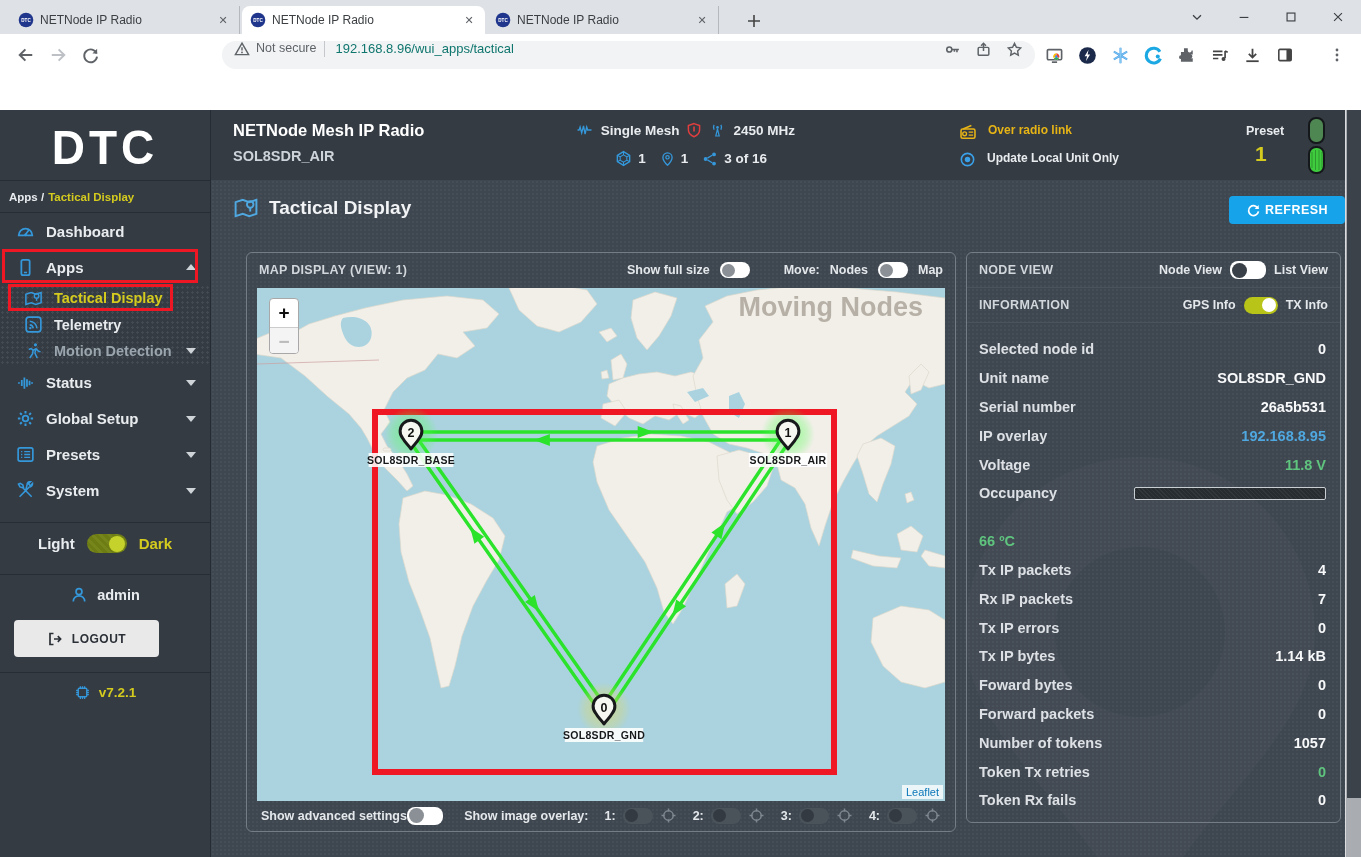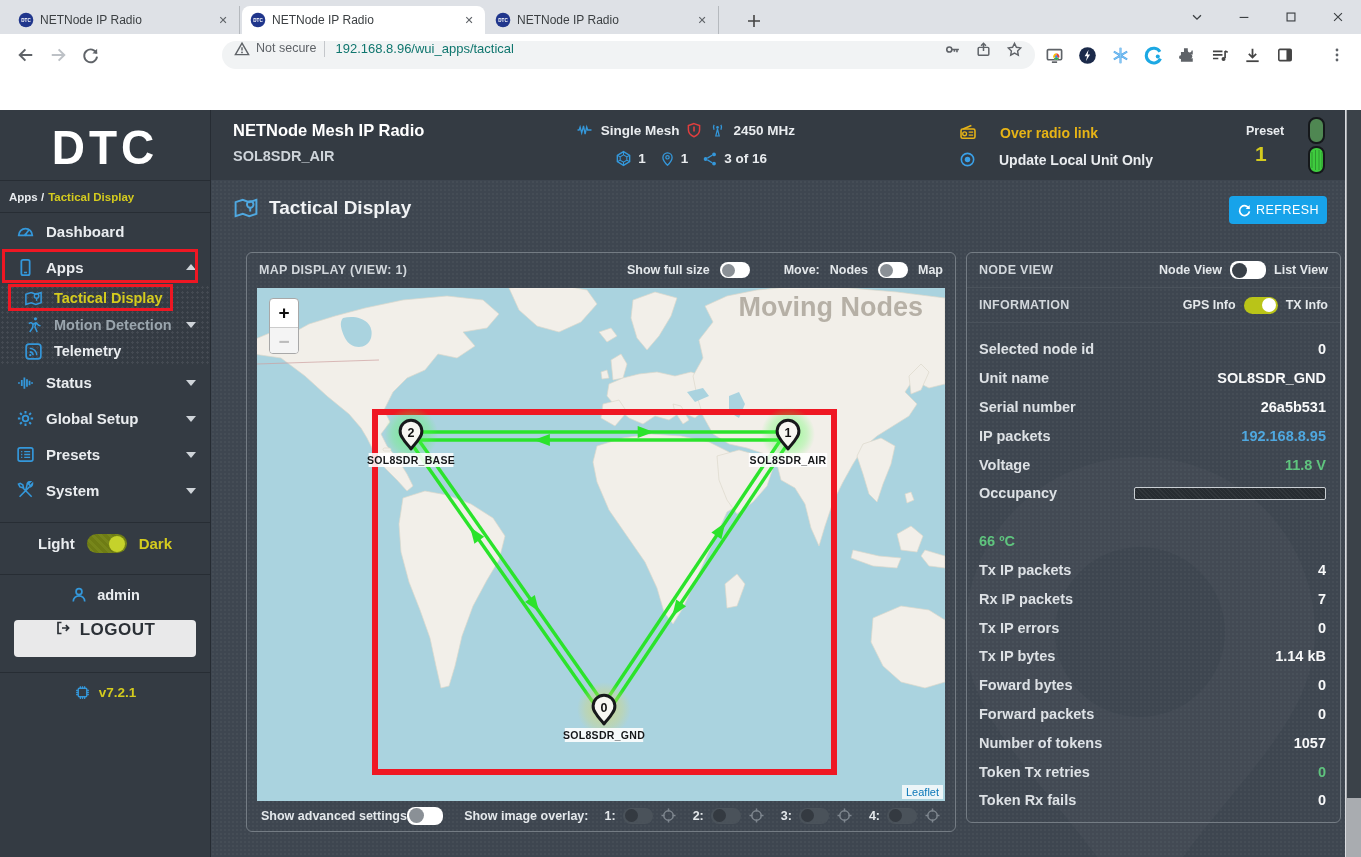--- a/index.html
+++ b/index.html
@@ -52,40 +52,40 @@
 .ann{position:absolute;border:3px solid var(--c-red);pointer-events:none}
 .sdiv{position:absolute;left:0;width:210px;border-top:1px solid #272d34}
 .themewrap{position:absolute;top:424px;left:0;width:210px;display:flex;align-items:center;justify-content:center;gap:12px;font-size:15px;font-weight:bold}
 .themewrap .dark{color:var(--c-yellow)}
 .tg{position:relative;border-radius:10px;flex:none}
 .knob{position:absolute;border-radius:50%;top:1.5px}
 .tg-olive{width:40px;height:19px;background:repeating-linear-gradient(45deg,#6e7c14 0 3px,#77861a 3px 6px)}
 .tg-olive .knob{width:16px;height:16px;right:2px;background:#c5d22b}
 .userrow{position:absolute;top:476px;left:0;width:210px;display:flex;align-items:center;justify-content:center;gap:9px;font-size:14.5px;font-weight:bold}
 .userrow .ic{width:18px;height:18px;color:var(--c-blue)}
-.logoutbtn{position:absolute;top:510px;left:14px;width:182px;height:37px;background:#e9e9ea;border-radius:4px;display:flex;align-items:flex-start;justify-content:center;gap:9px;font-size:17px;font-weight:bold;color:#2b3036;letter-spacing:.5px}
+.logoutbtn{position:absolute;top:510px;left:14px;width:145px;height:37px;background:#e9e9ea;border-radius:4px;display:flex;align-items:center;justify-content:center;gap:9px;font-size:12px;font-weight:bold;color:#2b3036;letter-spacing:.5px}
 .version{position:absolute;top:574px;left:0;width:210px;display:flex;align-items:center;justify-content:center;gap:8px;font-size:13.5px;font-weight:bold;color:var(--c-yellow)}
 .version .ic{width:17px;height:17px;color:var(--c-blue)}
 
 .apphdr{position:absolute;left:210px;top:0;width:1135px;height:70px;background:var(--c-bgdark);border-left:1px solid #262c33;color:#e9ecef}
 .hdr-title{position:absolute;left:22px;top:11px;font-size:16.5px;font-weight:bold;color:#fff}
 .hdr-sub{position:absolute;left:22px;top:38px;font-size:14.5px;font-weight:bold;color:#ced4da}
 .statrow{position:absolute;display:flex;align-items:center;gap:7px;font-size:13.5px;font-weight:bold}
 .statrow .ic{color:var(--c-blue)}
-.hdr-right-label{display:flex;align-items:flex-end;gap:23px;font-size:14px;font-weight:bold}
+.hdr-right-label{display:flex;align-items:flex-start;gap:11px;font-size:12px;font-weight:bold}
 .preset-lbl{position:absolute;left:1035px;top:14px;font-size:12.5px;font-weight:bold;color:#e9ecef}
 .preset-val{position:absolute;left:1044px;top:32px;font-size:21px;font-weight:bold;color:var(--c-yellow)}
 .batts{position:absolute;left:1094px;top:6px}
 
 .main{position:absolute;left:210px;top:70px;width:1135px;height:677px;border-left:1px solid #262c33;
   background-image:radial-gradient(rgba(255,255,255,.035) 1px,transparent 1.2px);background-size:4px 4px;color:#e9ecef}
 .page-head{position:absolute;top:0;left:0;width:100%;height:60px}
 .page-title{position:absolute;left:22px;top:15px;display:flex;align-items:center;gap:10px;font-size:19px;font-weight:bold;color:#f1f3f5}
 .page-title .ic{width:26px;height:26px;color:var(--c-ipblue)}
-.refreshbtn{position:absolute;left:1018px;top:16px;width:98px;height:28px;background:var(--c-refresh);border-radius:4px;display:flex;align-items:center;justify-content:center;gap:4px;color:#fff;font-size:12.5px;font-weight:normal;letter-spacing:.5px}
+.refreshbtn{position:absolute;left:1018px;top:16px;width:116px;height:28px;background:var(--c-refresh);border-radius:4px;display:flex;align-items:center;justify-content:center;gap:4px;color:#fff;font-size:12.5px;font-weight:bold;letter-spacing:.5px}
 .panel{position:absolute;border:1px solid #747c84;border-radius:6px;z-index:1}
 .ptitle{font-size:12.5px;font-weight:bold;color:#d2d7dc;letter-spacing:.3px}
 .tgl-lbl{font-size:12.5px;font-weight:bold;color:#e4e8eb}
 .tg-white{width:30px;height:16px;background:#fff;border-radius:8px}
 .tg-white .knob{width:13px;height:13px;left:2px;background:#8a9096}
 .tg-white.big{width:36px;height:18px}
 .tg-white.big .knob{width:15px;height:15px}
 .tg-white.darkknob .knob{background:#394048}
 .tg-green{width:34px;height:17px;background:#b9c418;border-radius:9px}
 .tg-green .knob{width:14px;height:14px;right:2px;background:#fff}
@@ -337,39 +337,39 @@
             <div class="side-item active">
               <span class="ic">
                 <svg width="20" height="19" viewBox="0 0 16 16">
                   <path d="M1.6 4.4 6 3l4 1.4 4.4-1.4v8.6L10 13 6 11.6 1.6 13Z" fill="none" stroke="currentColor" stroke-width="1.3"></path>
                   <circle cx="10.6" cy="5.8" r="1.9" fill="none" stroke="currentColor" stroke-width="1.2"></circle>
                   <path d="M10.6 7.7v2.3" stroke="currentColor" stroke-width="1.2"></path>
                 </svg>
               </span>
               <span class="lbl">Tactical Display</span>
             </div>
+            <div class="side-item">
+              <span class="ic">
+                <svg width="19" height="19" viewBox="0 0 16 16">
+                  <rect x="1.8" y="1.8" width="12.4" height="12.4" rx="2.4" fill="none" stroke="currentColor" stroke-width="1.4"></rect>
+                  <path d="M4.8 8.3A3.1 3.1 0 0 1 7.7 11.2M4.8 5.2a6.2 6.2 0 0 1 6 6" fill="none" stroke="currentColor" stroke-width="1.3"></path>
+                  <circle cx="5.3" cy="11" r="1" fill="currentColor"></circle>
+                </svg>
+              </span>
+              <span class="lbl">Telemetry</span>
+            </div>
             <div class="side-item dim">
               <span class="ic">
                 <svg width="18" height="18" viewBox="0 0 16 16">
                   <circle cx="9.3" cy="2.5" r="1.4" fill="currentColor"></circle>
                   <path d="M4.2 14.2 6.8 10.4 7.2 7.4 9.8 6l2.3 2.2 1.7.6M7.2 7.4 5.4 5.8l-2.1.8M9.8 6l-1 3.7 2 4.5" fill="none" stroke="currentColor" stroke-width="1.35"></path>
                 </svg>
               </span>
               <span class="lbl">Motion Detection</span>
               <span class="chev down"></span>
-            </div>
-            <div class="side-item">
-              <span class="ic">
-                <svg width="19" height="19" viewBox="0 0 16 16">
-                  <rect x="1.8" y="1.8" width="12.4" height="12.4" rx="2.4" fill="none" stroke="currentColor" stroke-width="1.4"></rect>
-                  <path d="M4.8 8.3A3.1 3.1 0 0 1 7.7 11.2M4.8 5.2a6.2 6.2 0 0 1 6 6" fill="none" stroke="currentColor" stroke-width="1.3"></path>
-                  <circle cx="5.3" cy="11" r="1" fill="currentColor"></circle>
-                </svg>
-              </span>
-              <span class="lbl">Telemetry</span>
             </div>
           </div>
           <div class="side-item">
             <span class="ic">
               <svg width="20" height="18" viewBox="0 0 16 16">
                 <circle cx="2.2" cy="8" r=".8" fill="currentColor"></circle>
                 <circle cx="13.8" cy="8" r=".8" fill="currentColor"></circle>
                 <path d="M4.7 5.4v5.2M7 3v10M9.3 4.6v6.8M11.6 6v4" stroke="currentColor" stroke-width="1.6"></path>
               </svg>
             </span>
@@ -756,21 +756,21 @@
             </div>
             <div class="nprow">
               <span class="lbl">Unit name</span>
               <span class="val">SOL8SDR_GND</span>
             </div>
             <div class="nprow">
               <span class="lbl">Serial number</span>
               <span class="val">26a5b531</span>
             </div>
             <div class="nprow">
-              <span class="lbl">IP packets</span>
+              <span class="lbl">IP overlay</span>
               <span class="val blue">192.168.8.95</span>
             </div>
             <div class="nprow">
               <span class="lbl">Voltage</span>
               <span class="val green">11.8 V</span>
             </div>
             <div class="nprow">
               <span class="lbl">Occupancy</span>
               <div class="progress"></div>
             </div>

